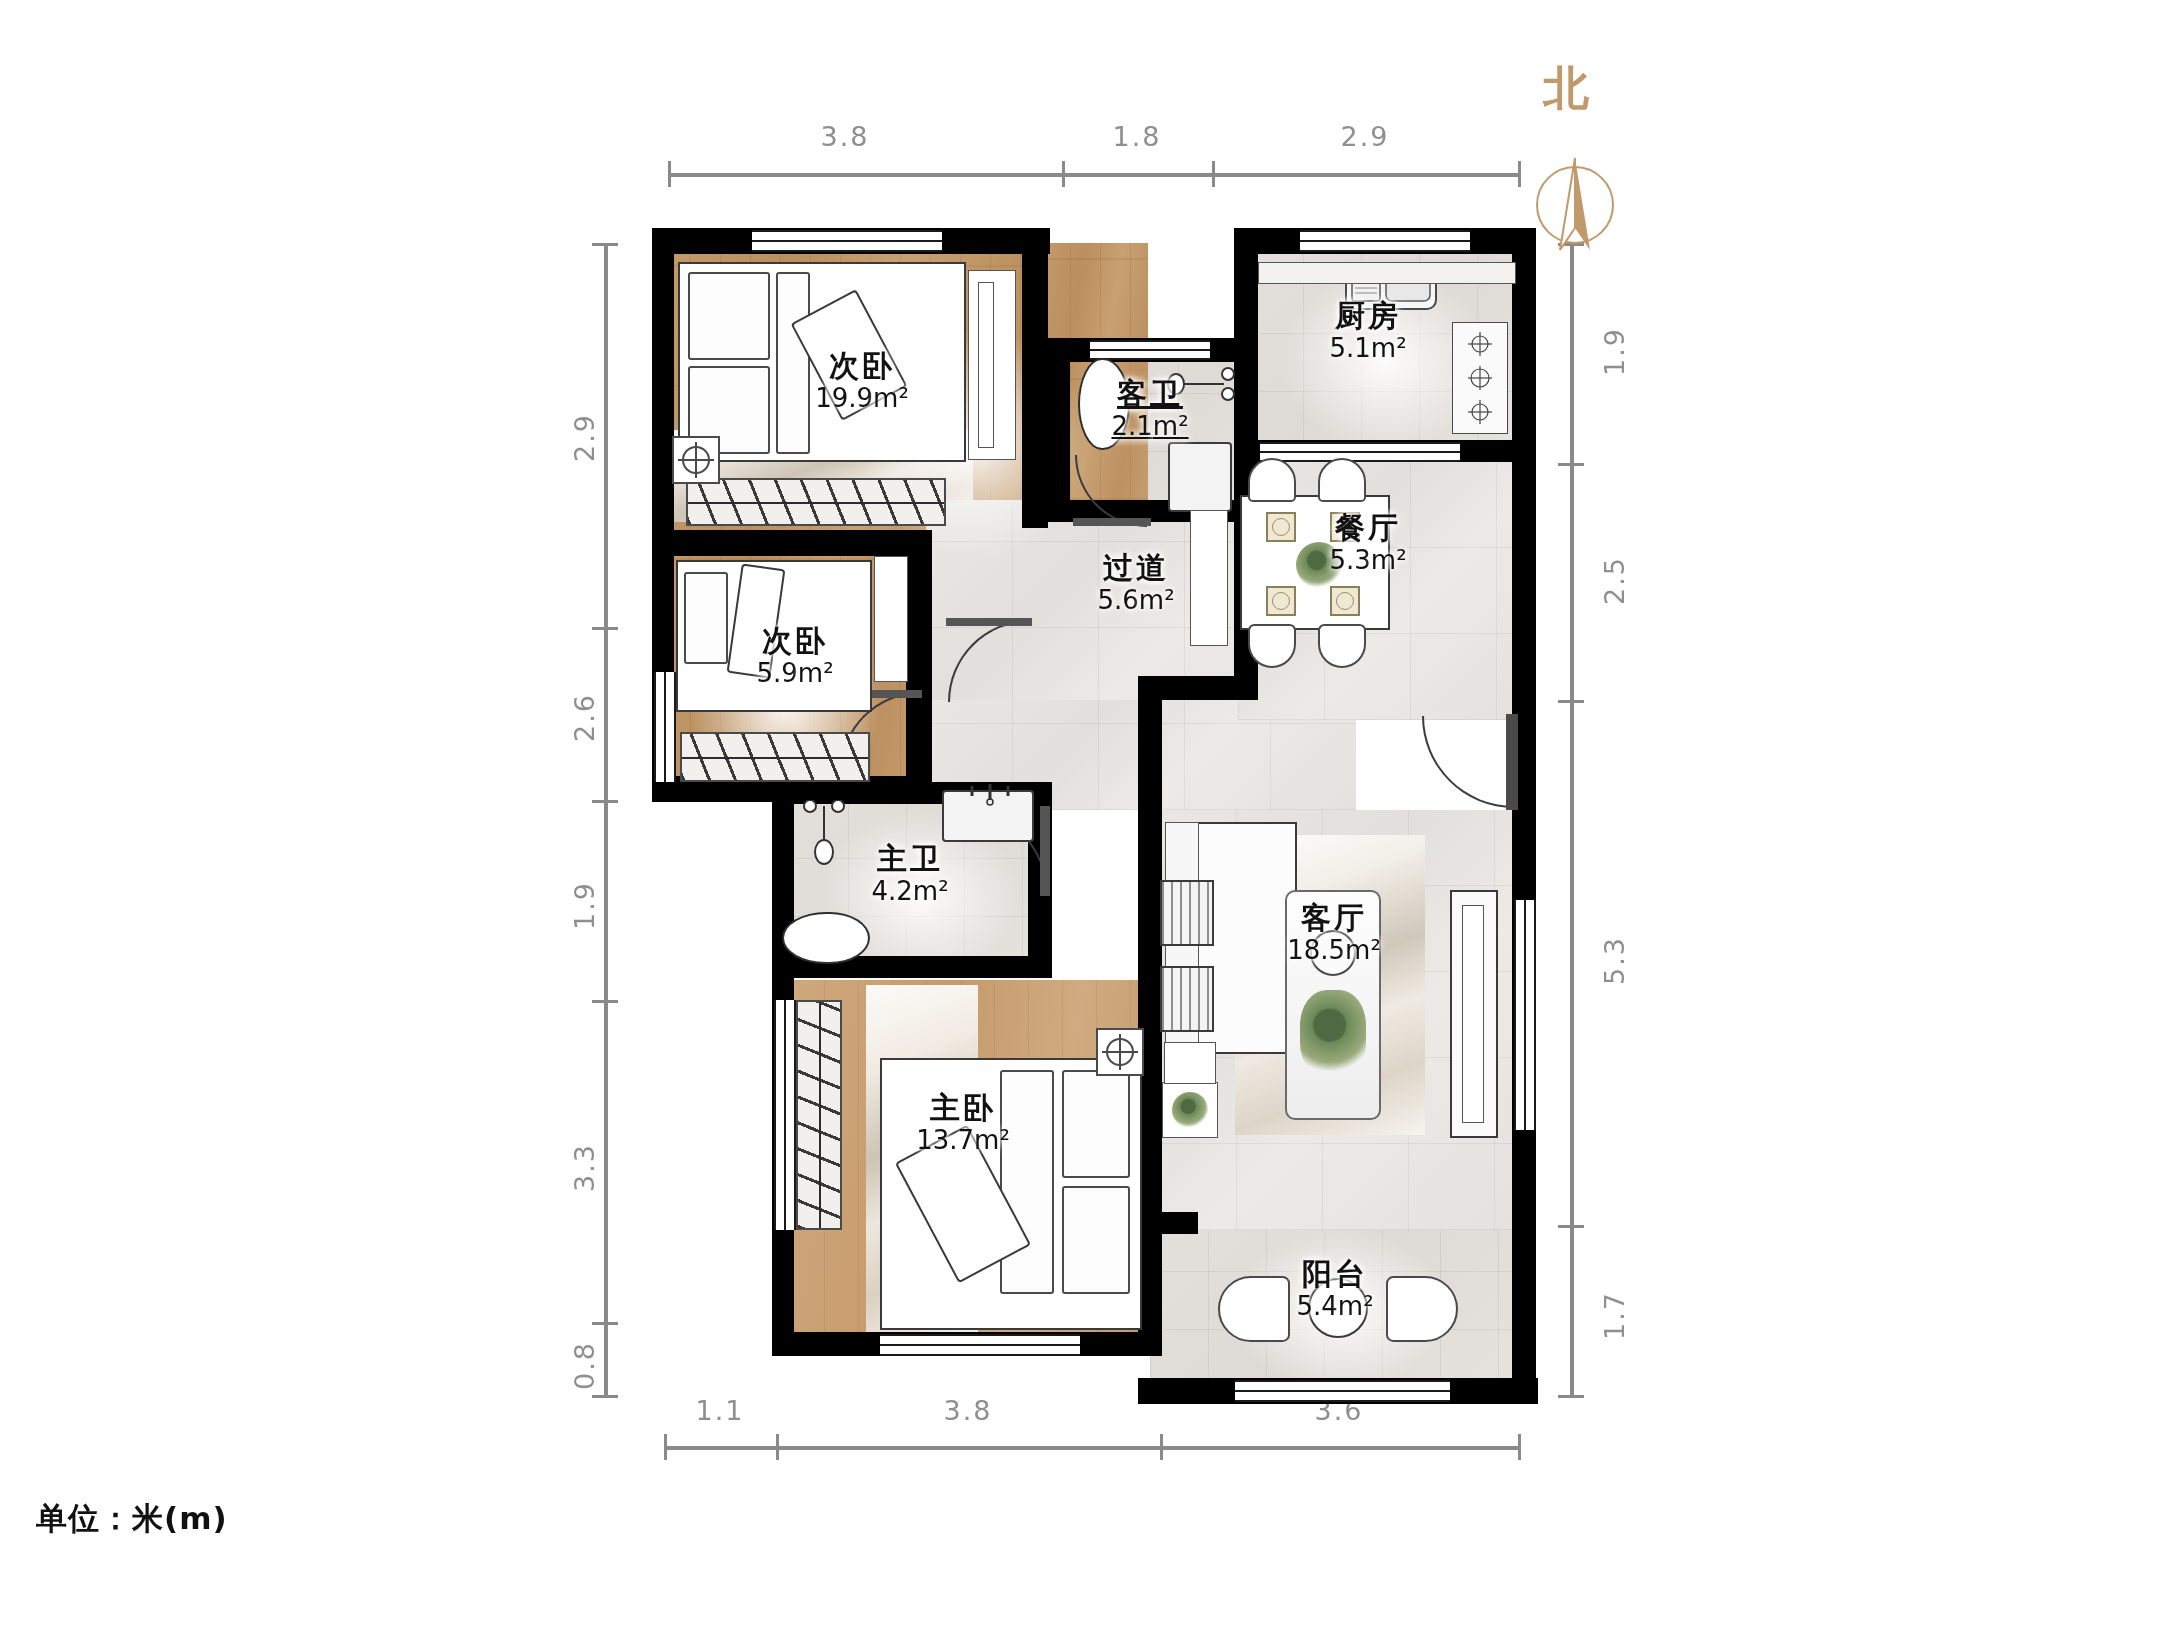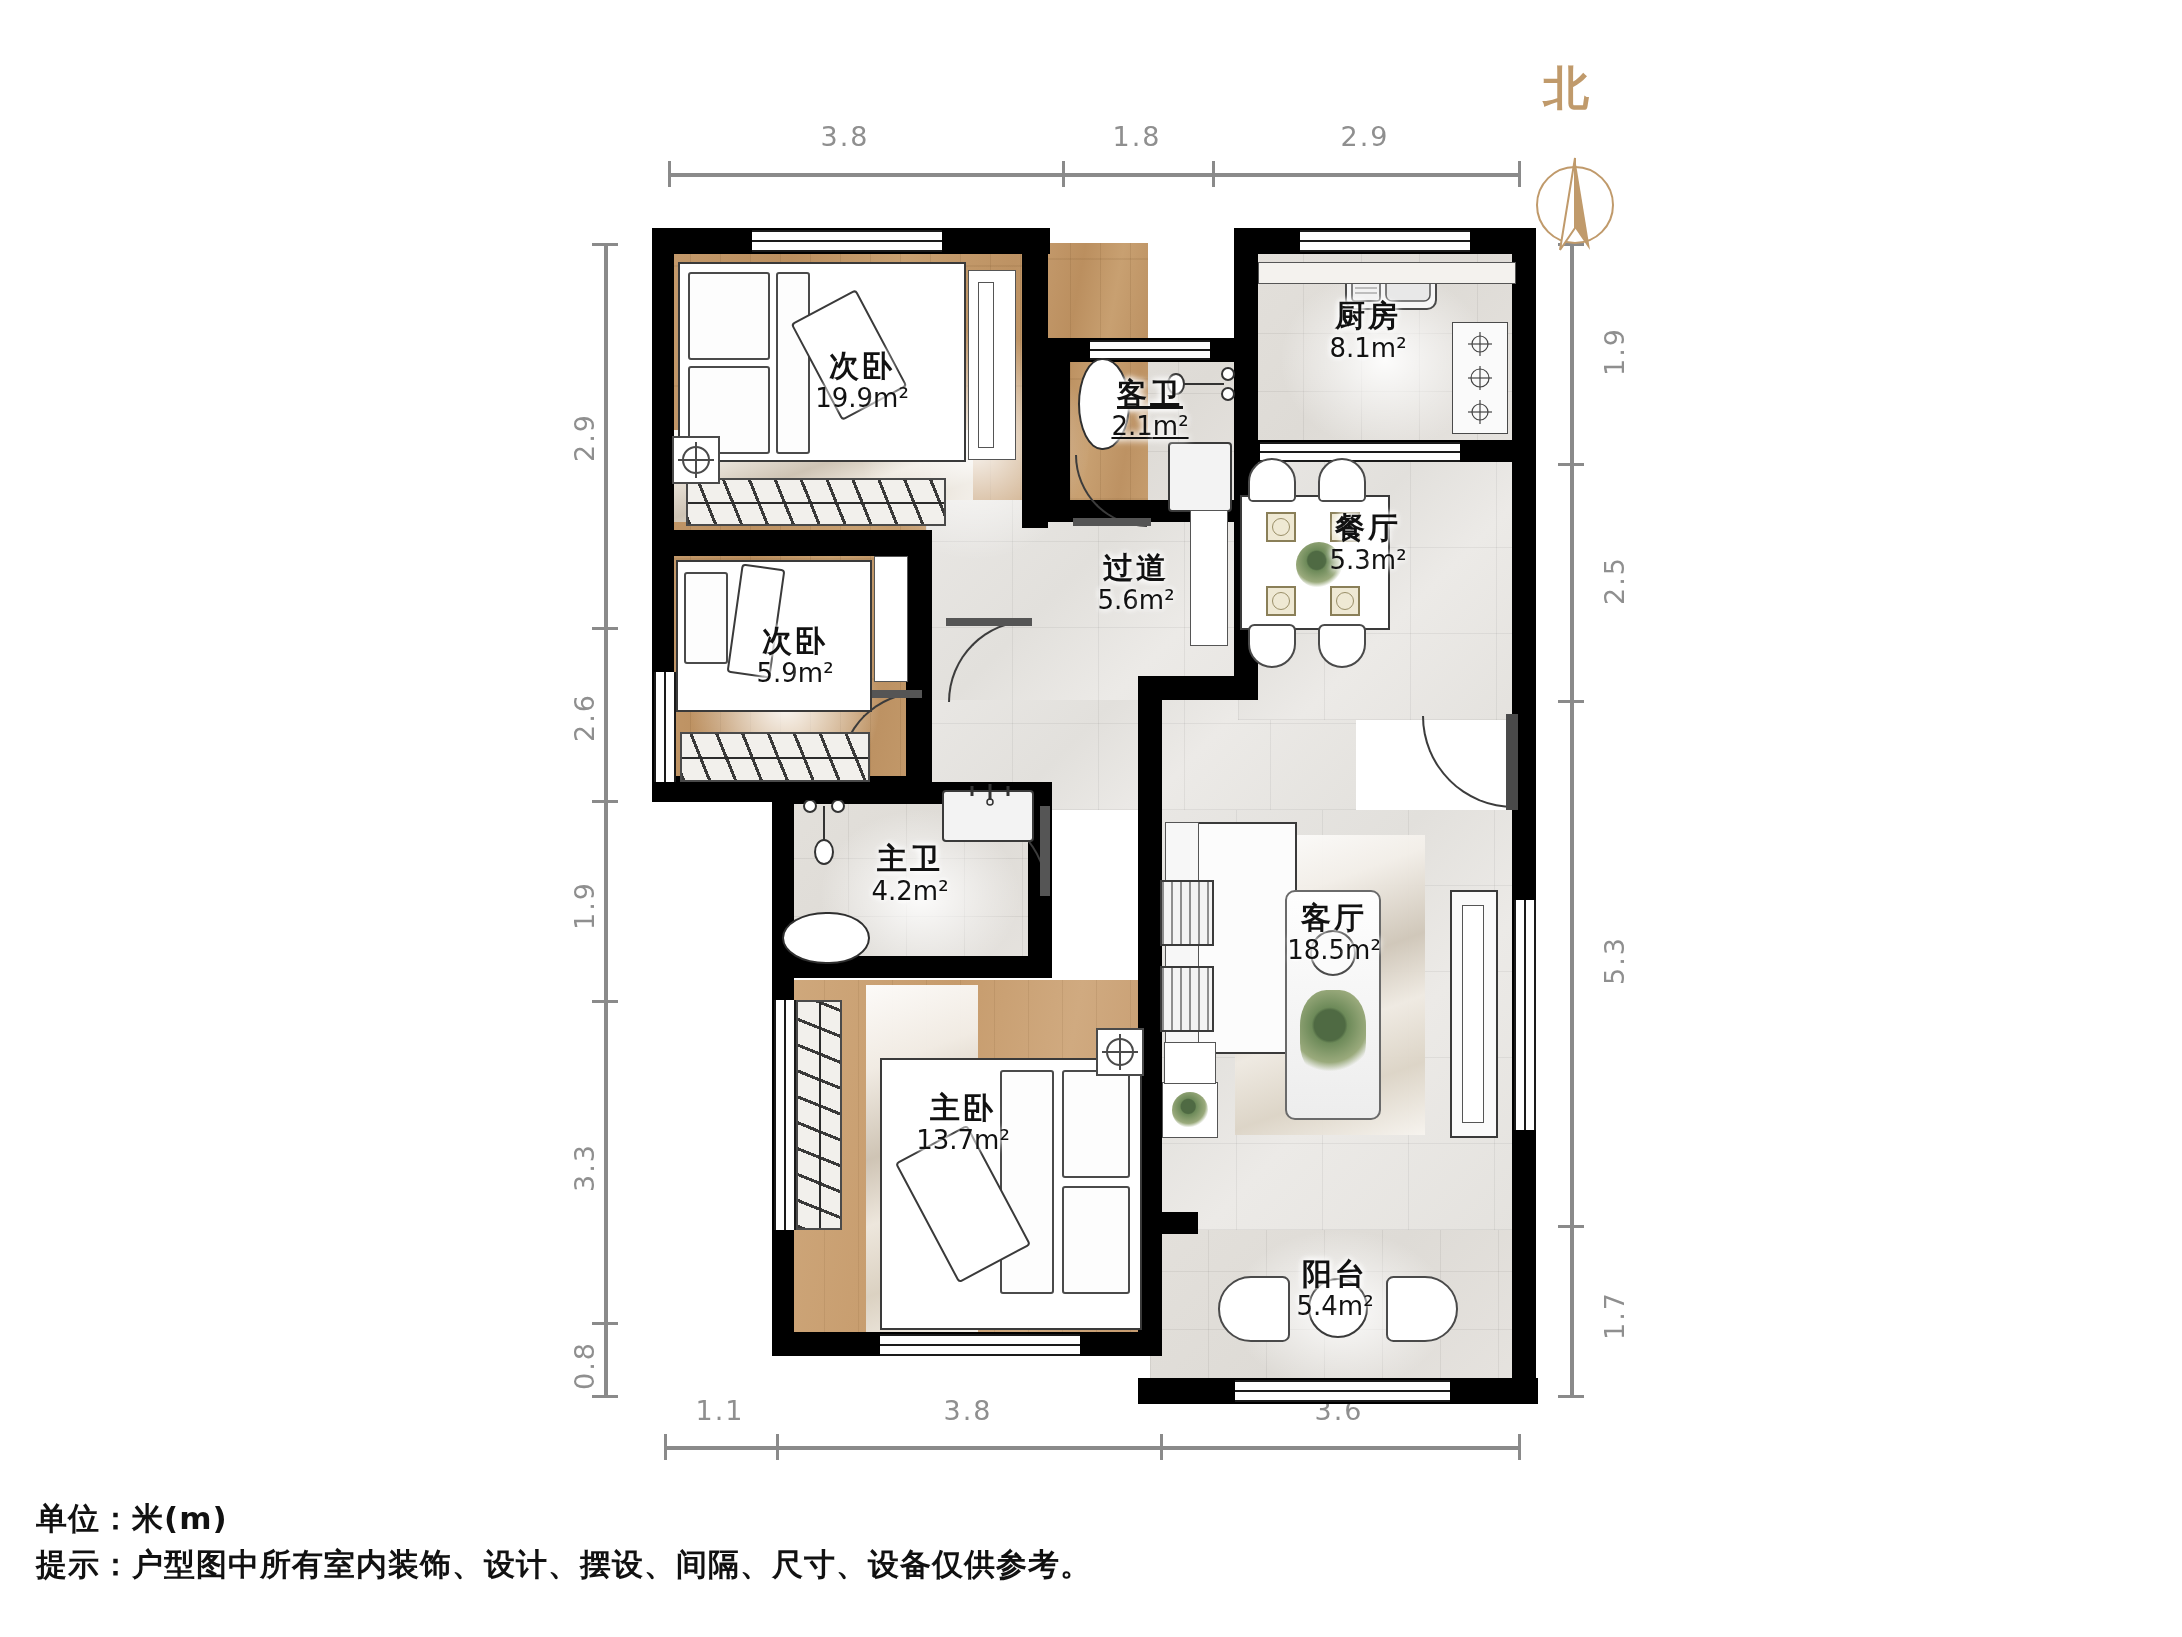--- a/index.html
+++ b/index.html
@@ -571,21 +571,21 @@
     <span class="ar"><span>5.9</span><span>m²</span></span>
   </div>
 
   <div class="room-label" style="left:1150px; top:378px; transform:translate(-50%,0);text-decoration:underline;">
     <span class="nm">客卫</span>
     <span class="ar"><span>2.1</span><span>m²</span></span>
   </div>
 
   <div class="room-label" style="left:1368px; top:300px; transform:translate(-50%,0);">
     <span class="nm">厨房</span>
-    <span class="ar"><span>8.1</span><span>m²</span></span>
+    <span class="ar"><span>5.1</span><span>m²</span></span>
   </div>
 
   <div class="room-label" style="left:1368px; top:512px; transform:translate(-50%,0);">
     <span class="nm">餐厅</span>
     <span class="ar"><span>5.3</span><span>m²</span></span>
   </div>
 
   <div class="room-label" style="left:1136px; top:552px; transform:translate(-50%,0);">
     <span class="nm">过道</span>
     <span class="ar"><span>5.6</span><span>m²</span></span>
@@ -605,15 +605,14 @@
     <span class="nm">主卧</span>
     <span class="ar"><span>13.7</span><span>m²</span></span>
   </div>
 
   <div class="room-label" style="left:1335px; top:1258px; transform:translate(-50%,0);">
     <span class="nm">阳台</span>
     <span class="ar"><span>5.4</span><span>m²</span></span>
   </div>
 
   <div class="footer" style="left:36px; top:1496px;">单位：米(m)</div>
-  <div class="footer" style="left:36px; top:1542px;">提示：户型图中所有室内装饰、设计、摆设、间隔、尺寸、设备仅供参考。</div>
 
 </div>
 
 </body></html>

